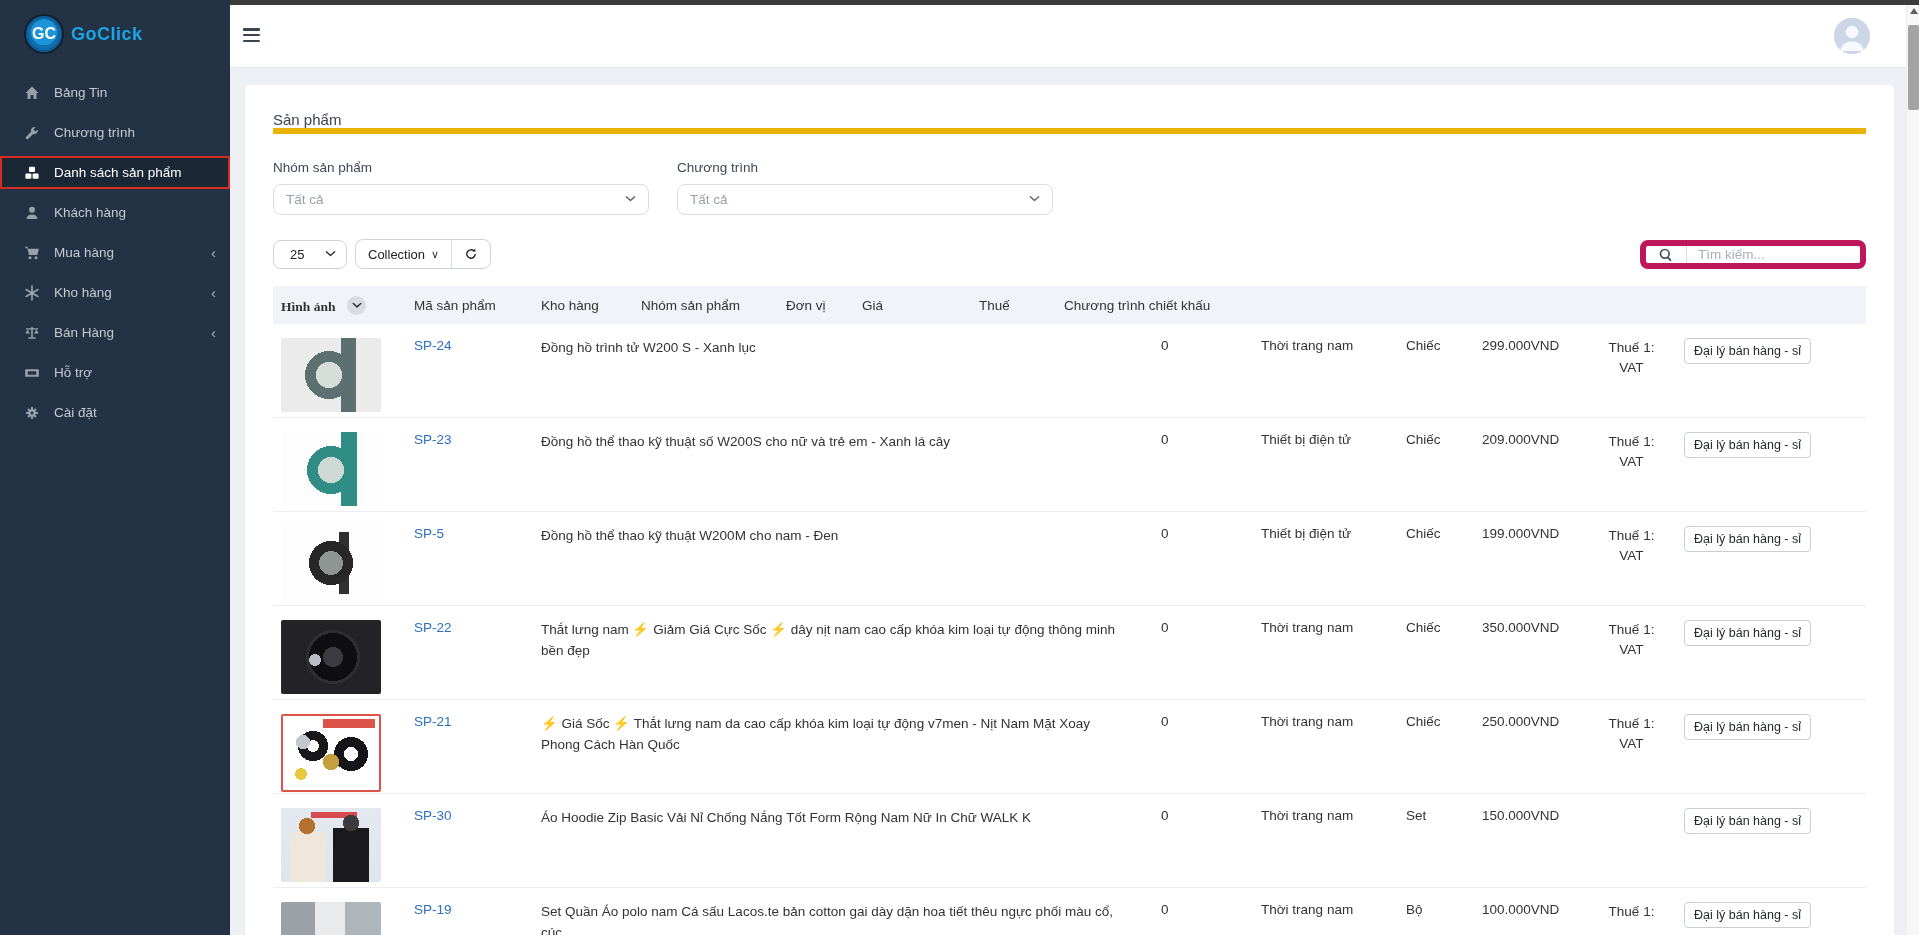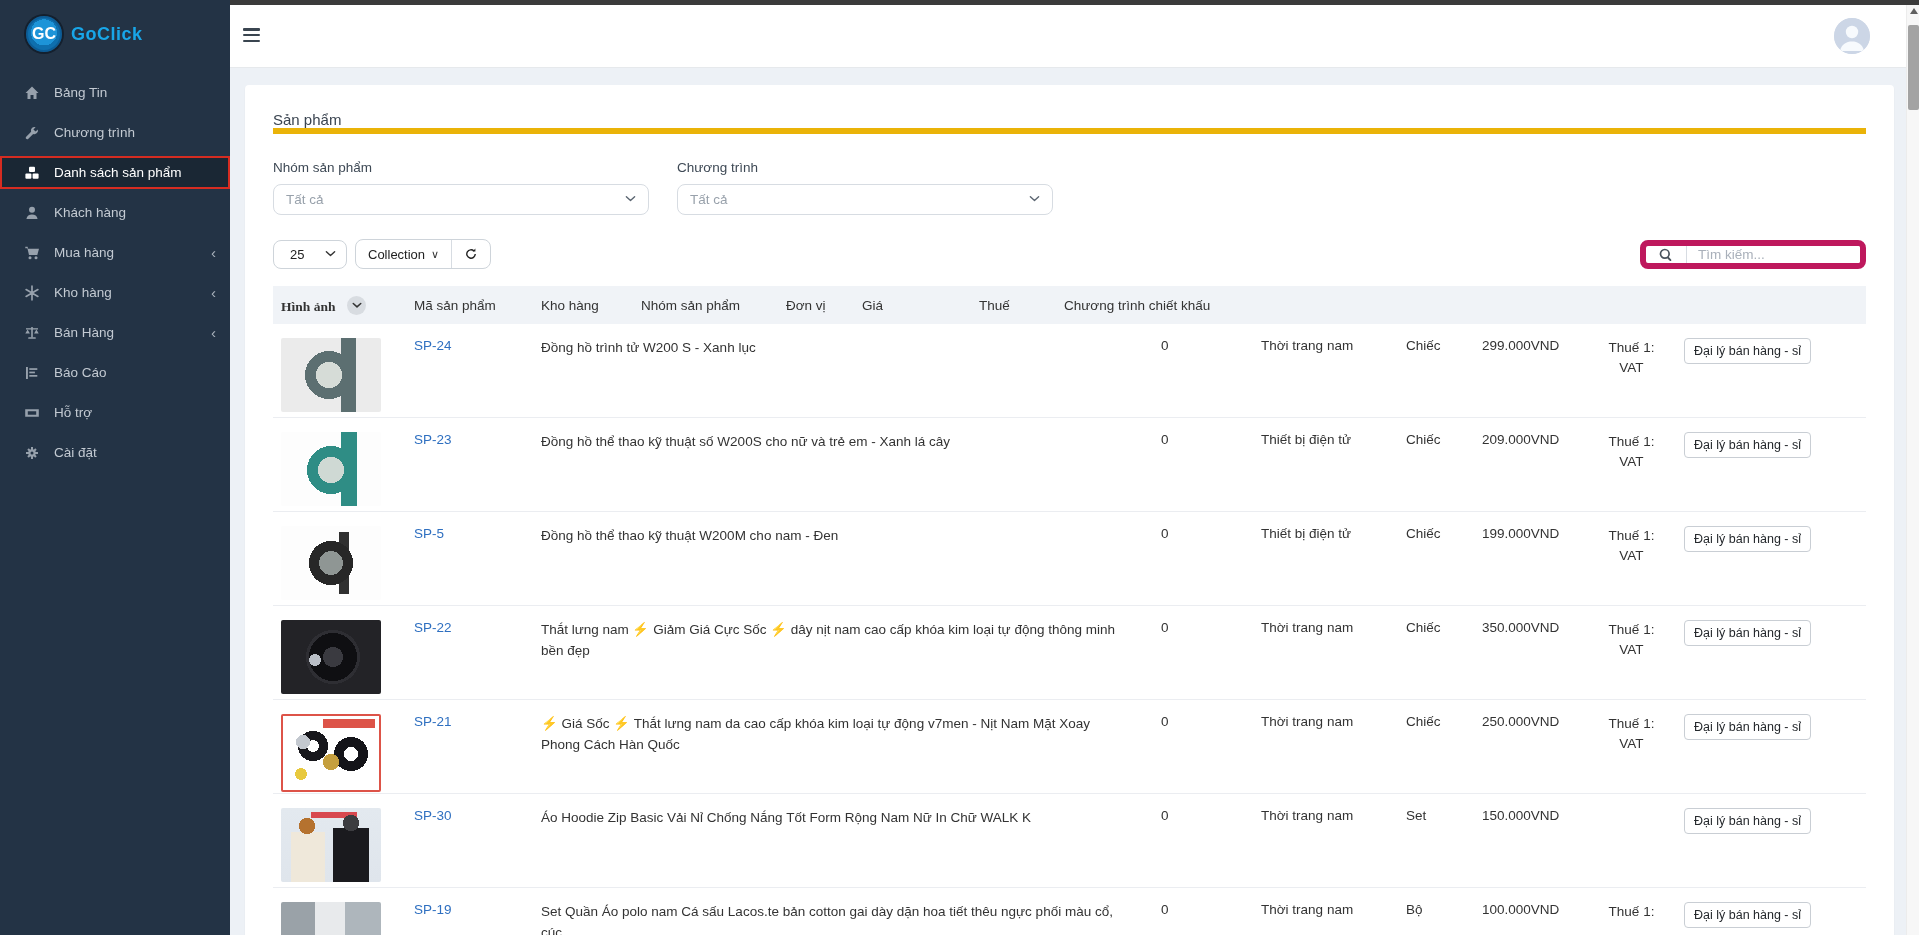--- a/index.html
+++ b/index.html
@@ -191,32 +191,20 @@
             <rect x="7.2" y="2" width="1.6" height="10.5"></rect>
             <rect x="2" y="3.2" width="12" height="1.3"></rect>
             <rect x="4.2" y="12.2" width="7.6" height="1.6" rx=".6"></rect>
             <path d="M3.6 4.6 5.9 8.6H1.3zM12.4 4.6l2.3 4H10.1z"></path>
           </svg>
         </span>
         <span>Bán Hàng</span>
         <span class="chev show">‹</span>
       </div>
 
-      <div class="nav-item">
-        <span class="icon">
-          <svg viewBox="0 0 16 16" fill="currentColor">
-            <rect x="2" y="2" width="1.9" height="12"></rect>
-            <rect x="5.3" y="3.2" width="8" height="1.7"></rect>
-            <rect x="5.3" y="6.6" width="5.6" height="1.7"></rect>
-            <rect x="5.3" y="10" width="8" height="1.7"></rect>
-          </svg>
-        </span>
-        <span>Báo Cáo</span>
-
-      </div>
 
       <div class="nav-item">
         <span class="icon">
           <svg viewBox="0 0 16 16" fill="currentColor">
             <path fill-rule="evenodd" d="M1.2 4.2h13.6v7.6H1.2zM3.8 6.2h8.4v3.6H3.8z"></path>
           </svg>
         </span>
         <span>Hỗ trợ</span>
 
       </div>

